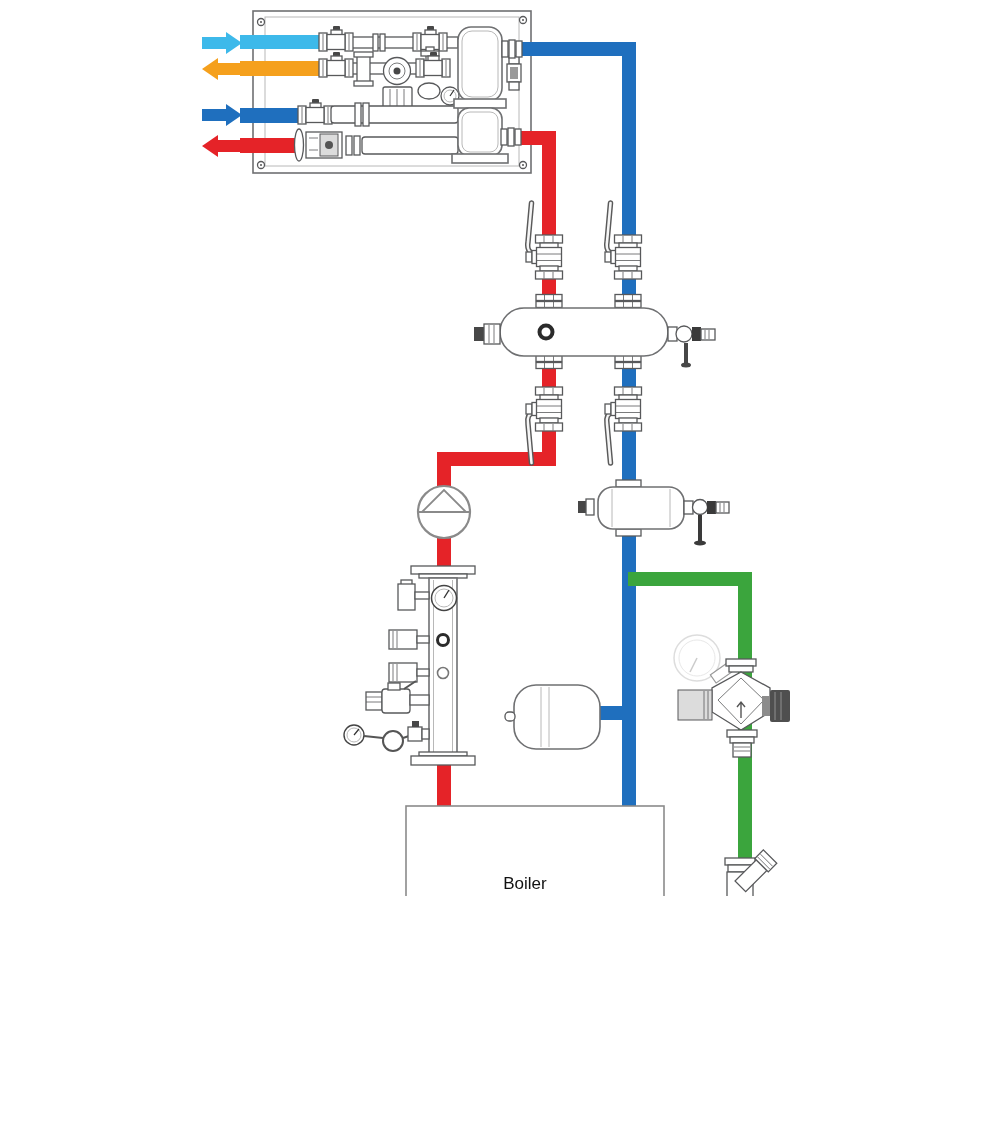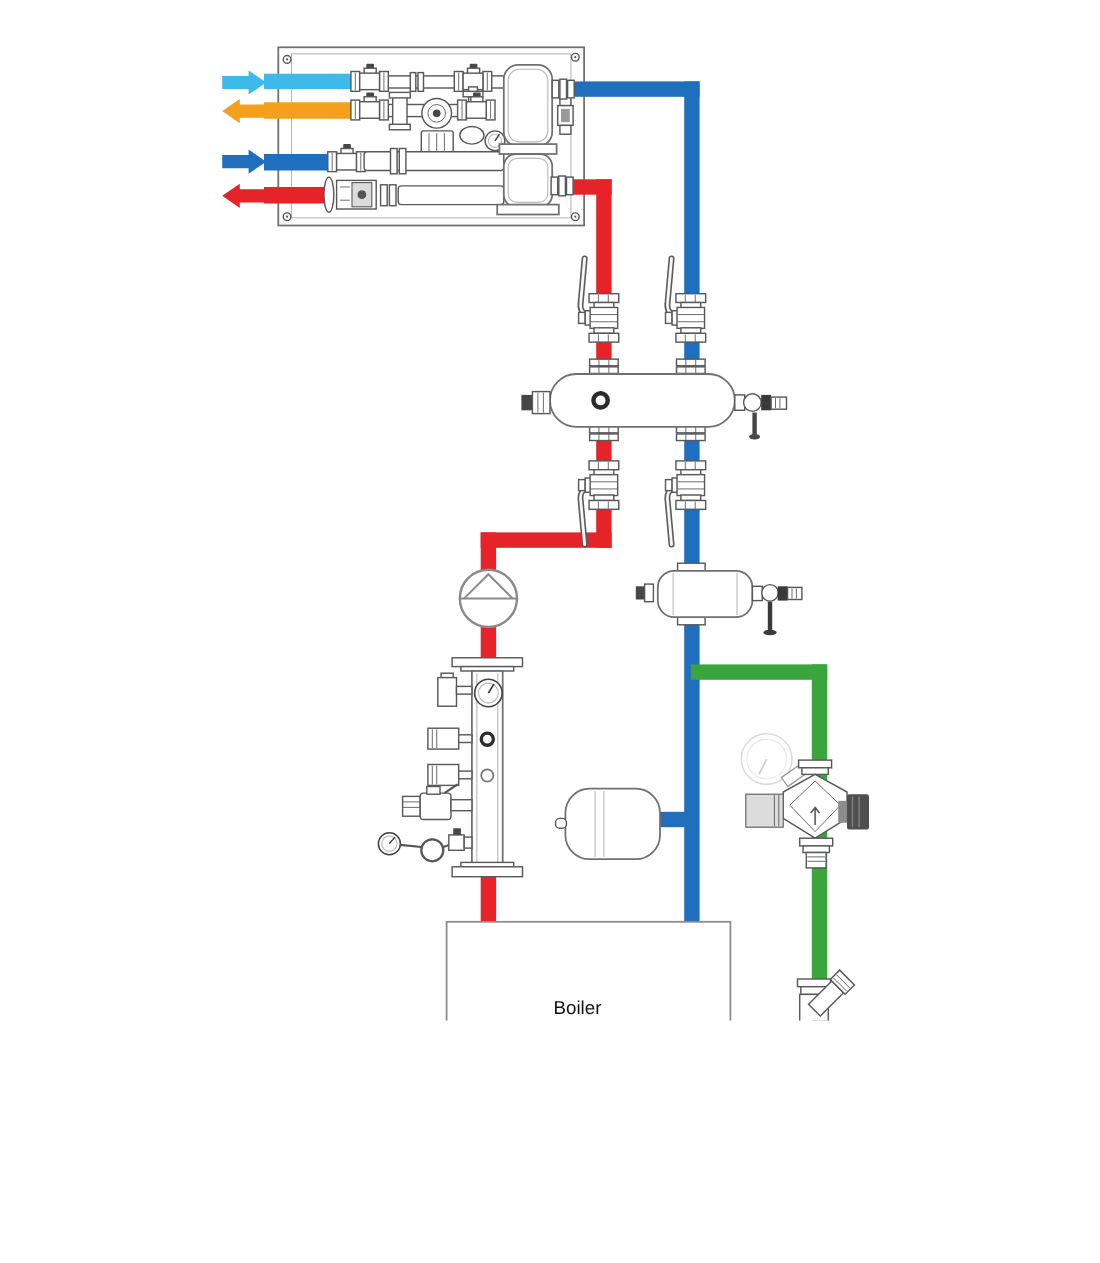--- a/index.html
+++ b/index.html
@@ -2,21 +2,21 @@
 <html style="--c-light-blue: #3db9ea; --c-orange: #f5a01d; --c-dark-blue: #1f6fbe; --c-red: #e52328; --c-green: #3ba53d; --c-yellow: #fbd304; --c-outline: #58595b; --c-panel-line: #6f7072; --c-light-line: #b8b8b8;"><head>
 <meta charset="utf-8">
 <style>
   :root{
     --c-light-blue:#3db9ea; --c-orange:#f5a01d; --c-dark-blue:#1f6fbe;
     --c-red:#e52328; --c-green:#3ba53d; --c-yellow:#fbd304;
     --c-outline:#58595b; --c-panel-line:#6f7072; --c-light-line:#b8b8b8;
   }
   html,body{margin:0;padding:0;background:#fff;}
   .canvas{position:relative;width:1000px;height:896px;background:#fff;overflow:hidden;
-          font-family:"Liberation Sans", sans-serif;margin-top:32px;}
+          font-family:"Liberation Sans", sans-serif;}
   svg{display:block}
   .st{fill:#fff;stroke:var(--c-outline);stroke-width:1.3}
   .st2{fill:#fff;stroke:var(--c-panel-line);stroke-width:1.6}
   .inl{fill:none;stroke:var(--c-light-line);stroke-width:1}
   .thin{stroke:var(--c-outline);stroke-width:.8;fill:none}
   .dk{fill:#474747}
   .gr{fill:#dcdcdc;stroke:var(--c-outline);stroke-width:1}
   .p-lb{fill:var(--c-light-blue)} .p-or{fill:var(--c-orange)}
   .p-db{fill:var(--c-dark-blue)} .p-rd{fill:var(--c-red)}
   .p-gn{fill:var(--c-green)}     .p-yl{fill:var(--c-yellow)}

